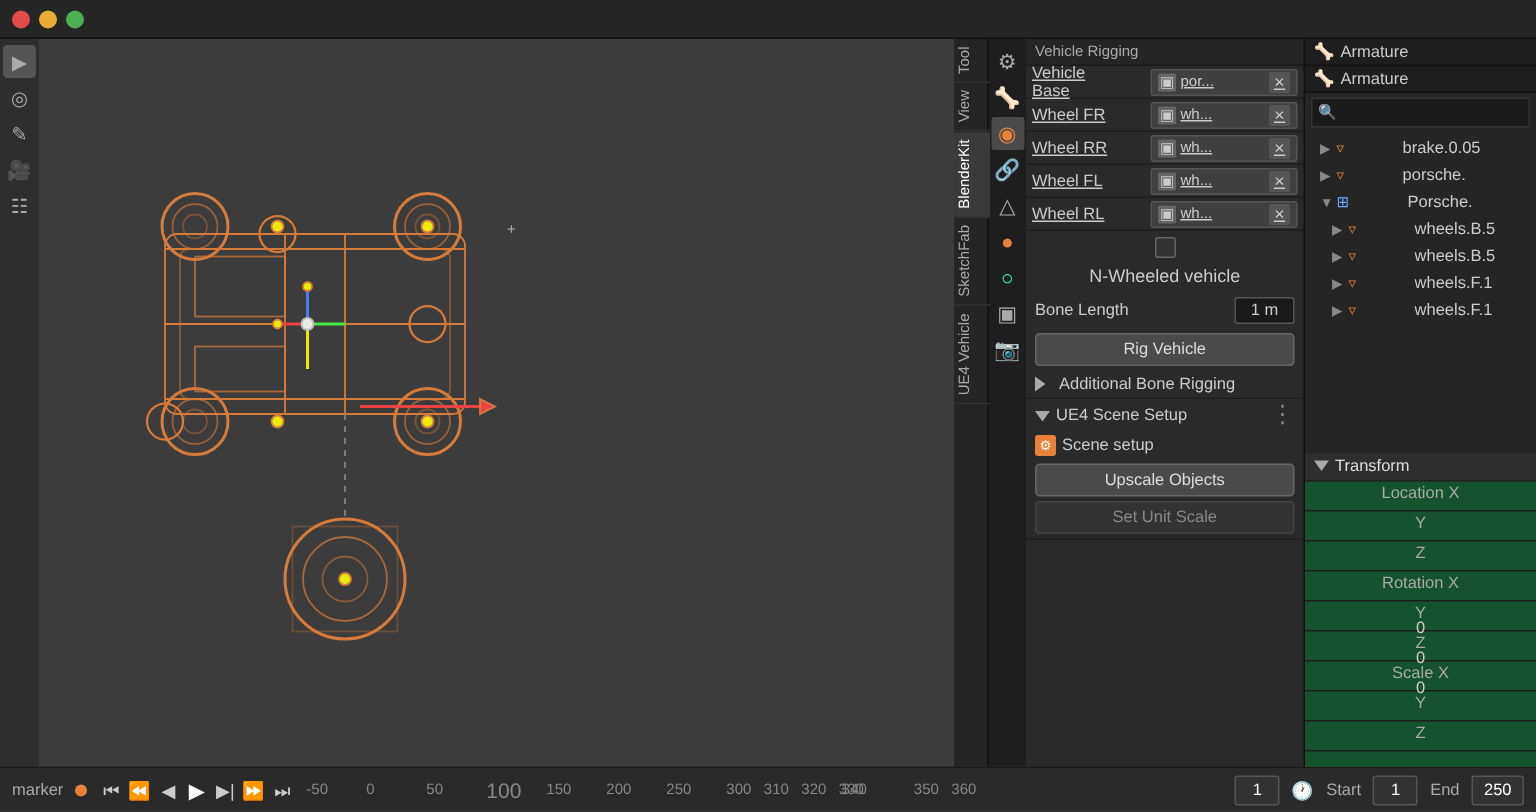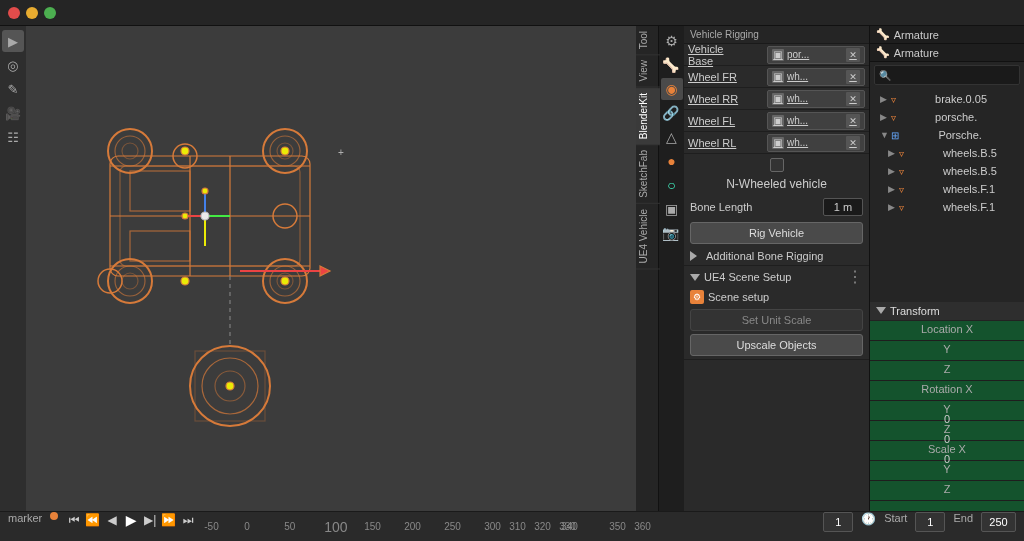--- a/index.html
+++ b/index.html
@@ -359,21 +359,21 @@
       font-size: 11px;
       color: #ccc;
     }
 
     
     .footer {
       height: 30px;
       background: #2a2a2a;
       border-top: 1px solid #1a1a1a;
       display: flex;
-      align-items: flex-start;
+      align-items: center;
       padding: 0 8px;
       gap: 8px;
     }
 
     .footer-marker {
       font-size: 11px;
       color: #aaa;
     }
 
     .playback-controls {
@@ -643,26 +643,26 @@
         <div class="triangle"></div>
         <span>UE4 Scene Setup</span>
         <span class="section-ellipsis">⋮</span>
       </div>
 
       <div class="scene-setup-header">
         <div style="width:14px;height:14px;background:#e8823a;border-radius:2px;font-size:9px;display:flex;align-items:center;justify-content:center;color:#fff;">⚙</div>
         <span>Scene setup</span>
       </div>
 
+      <div class="rig-button">
+        <span>Upscale Objects</span>
+      </div>
+
       <div class="rig-button" style="background:#333; border-color:#444; color:#888;">
         <span>Set Unit Scale</span>
-      </div>
-
-      <div class="rig-button">
-        <span>Upscale Objects</span>
       </div>
     </div>
   </div>
 
   <div style="display:flex; flex-direction:column; width:155px; background:#252525; border-left:1px solid #111;">
 
     <div style="background:#1e1e1e; padding:2px 6px; font-size:11px; color:#ccc; border-bottom:1px solid #111; display:flex; align-items:center; gap:4px;">
       <span style="color:#e8823a;">🦴</span>
       <span>Armature</span>
     </div>

